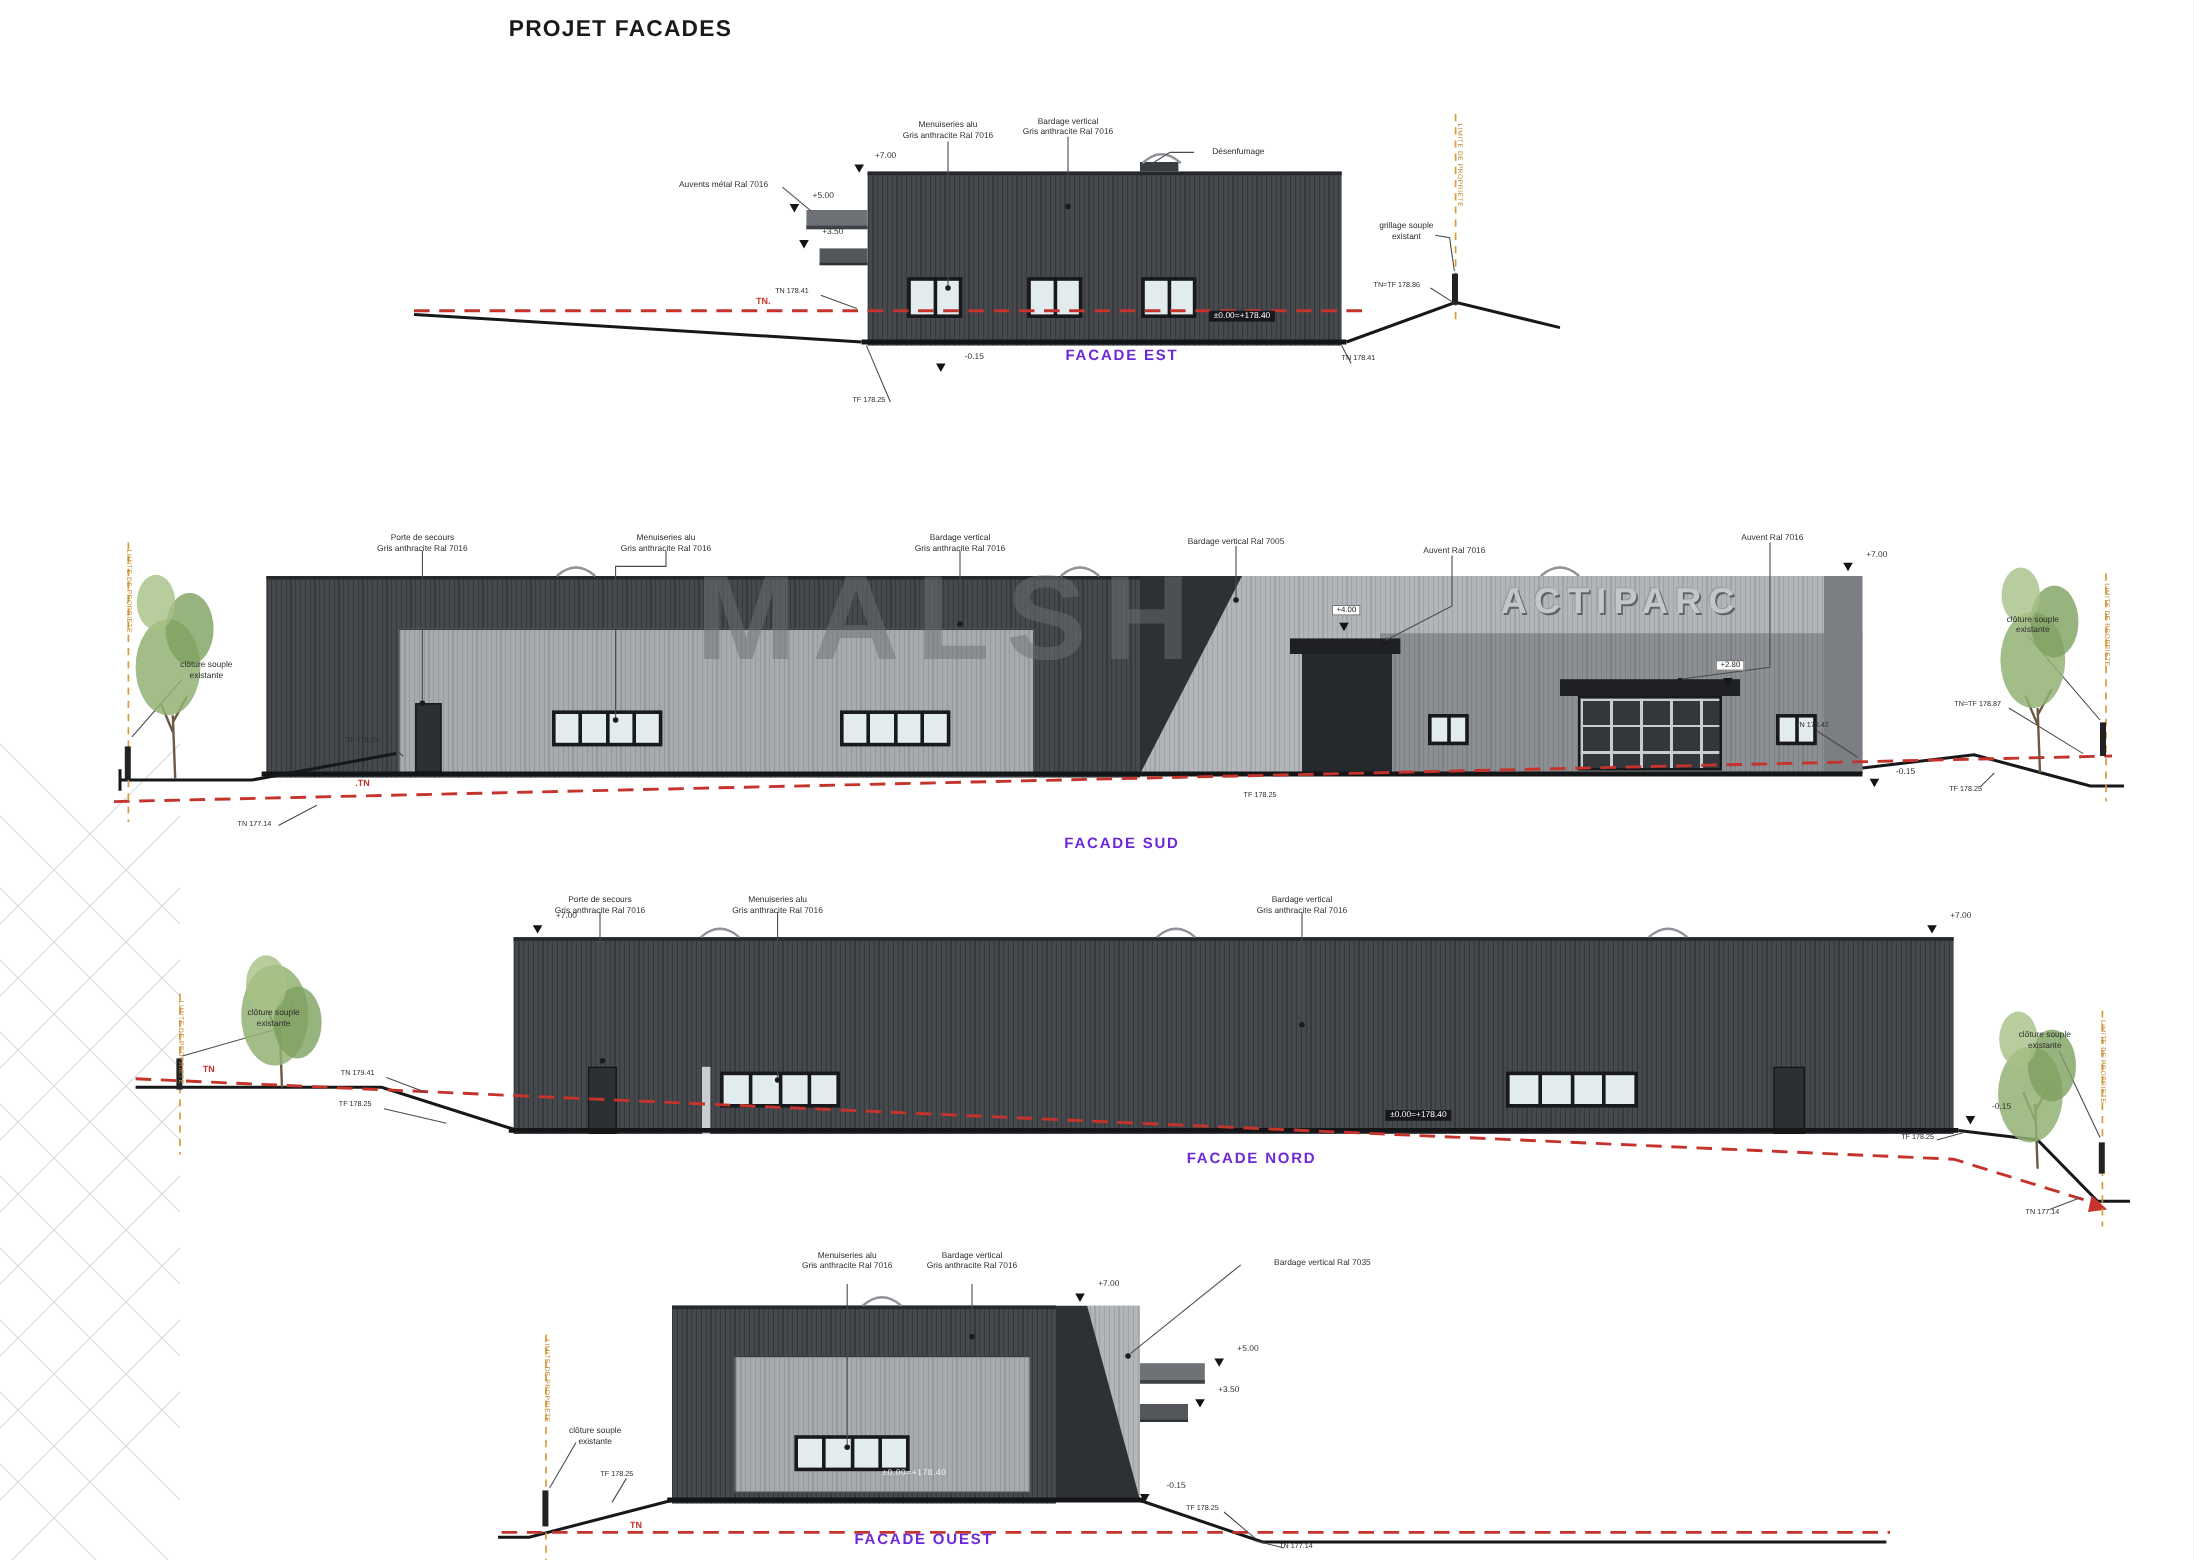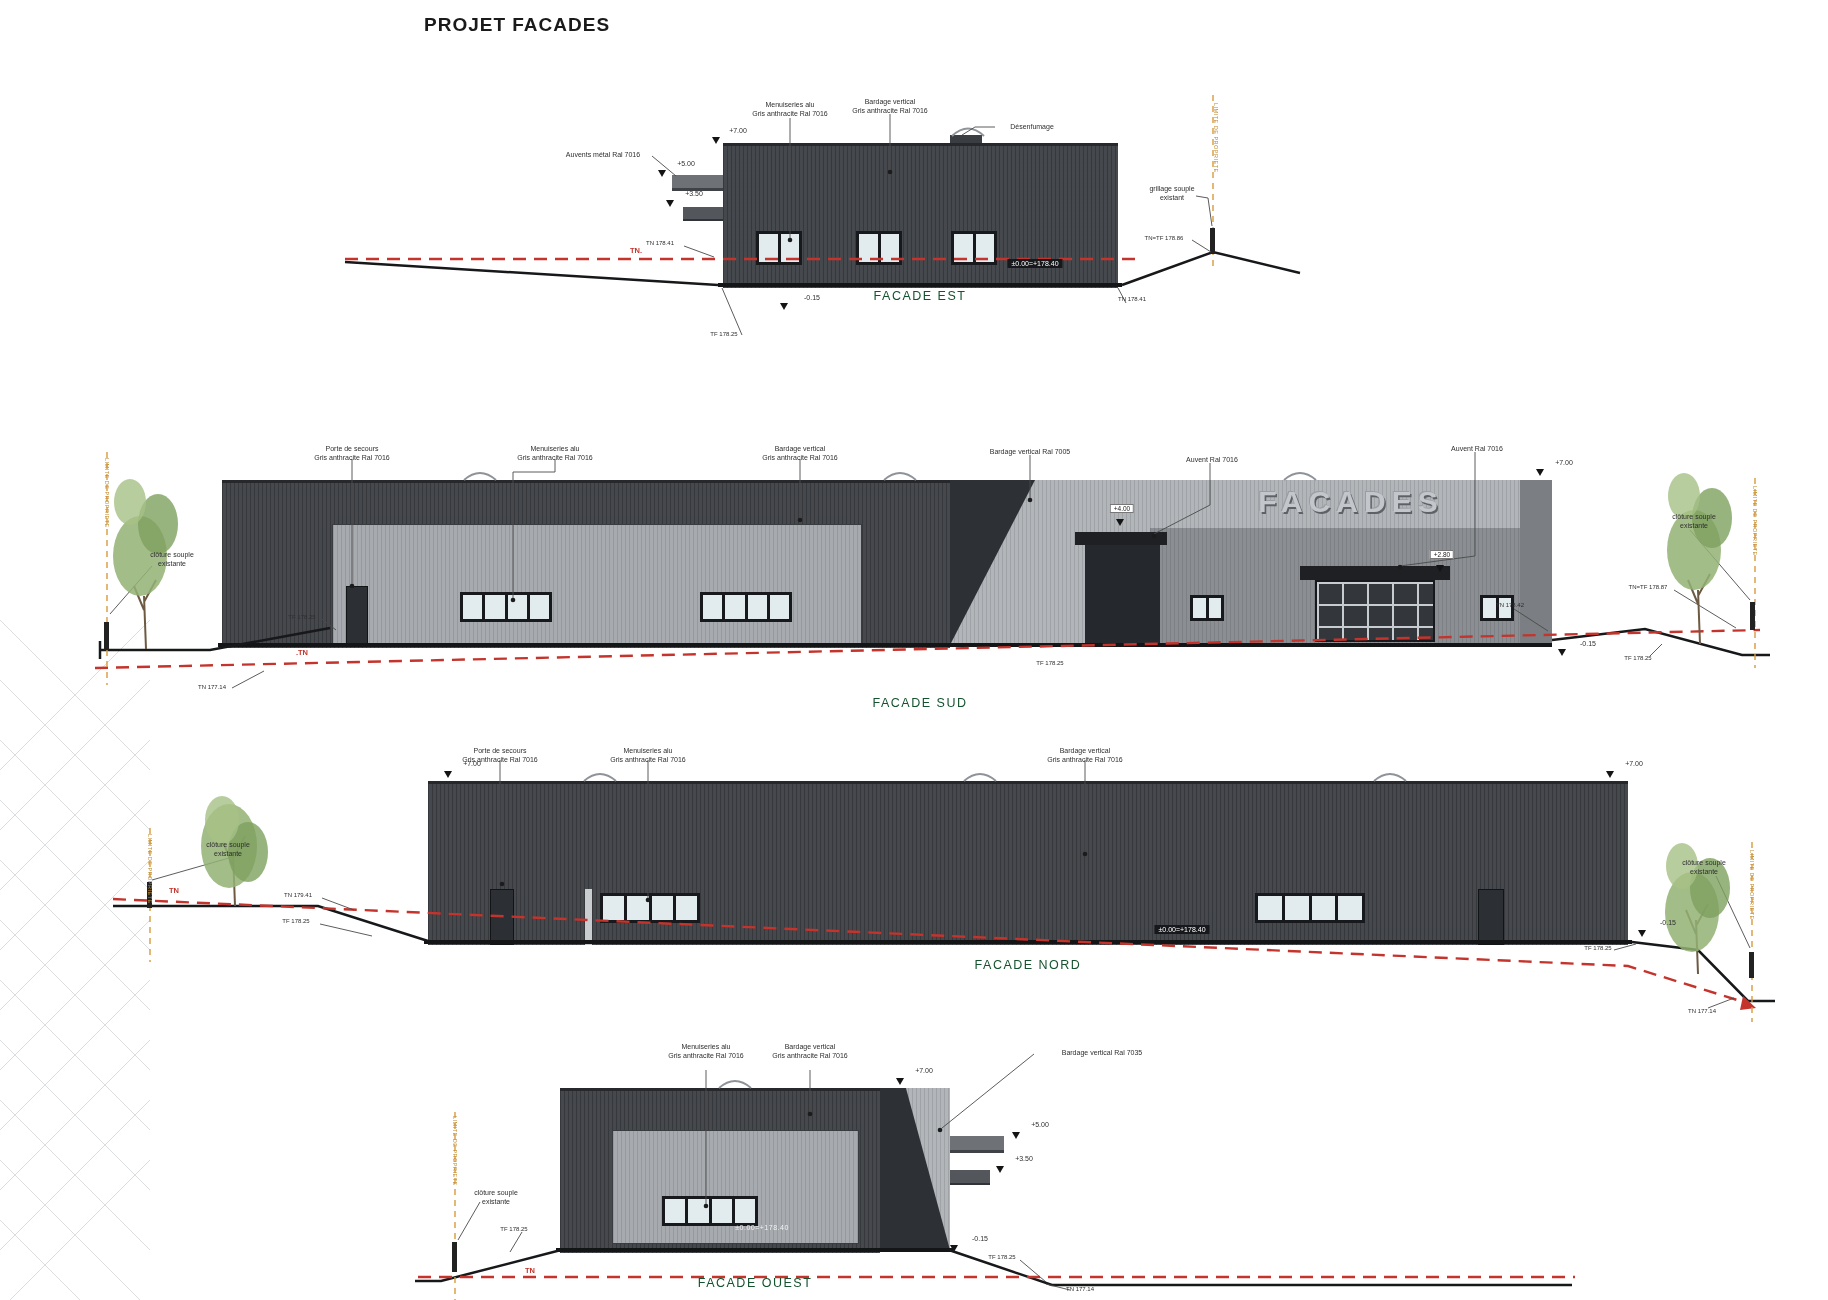--- a/index.html
+++ b/index.html
@@ -38,22 +38,22 @@
                      repeating-linear-gradient(180deg,#c7ccd0 0 2px,transparent 2px 22px);}
   .enseigne{position:absolute;text-align:center;font-size:30px;font-weight:bold;letter-spacing:6px;
     color:#c3c6ca;text-shadow:1.5px 1.5px 0 #5e6267, -1px -1px 0 #9a9ea3;}
   
   .lbl{position:absolute;transform:translateX(-50%);font-size:7px;line-height:1.3;color:#2e2e2e;
        text-align:center;white-space:nowrap;z-index:10;}
   .lbl .ln{display:block;}
   .tiny{font-size:6px;}
   .tn{position:absolute;transform:translateX(-50%);color:#c4342c;font-size:7.5px;font-weight:bold;
       z-index:10;white-space:nowrap;}
-  .cap{position:absolute;transform:translateX(-50%);font-weight:normal;font-size:12.5px;
-       letter-spacing:1.5px;color:#14532d;z-index:10;white-space:nowrap;}
+  .cap{position:absolute;transform:translateX(-50%);font-weight:bold;font-size:12.5px;
+       letter-spacing:1.5px;color:#6d28d9;z-index:10;white-space:nowrap;margin-left:15px;}
   .plbl{position:absolute;font-size:5.5px;color:#c08a2e;transform:rotate(90deg);
         transform-origin:left top;white-space:nowrap;z-index:10;letter-spacing:.5px;}
   .tri{position:absolute;width:0;height:0;border-left:4px solid transparent;
        border-right:4px solid transparent;border-top:7px solid #141414;z-index:10;}
   .bbadge{position:absolute;transform:translateX(-50%);background:#17181b;color:#fff;font-size:7px;
           padding:1px 4px;z-index:10;white-space:nowrap;}
   .wbadge{position:absolute;transform:translateX(-50%);background:#fff;color:#222;font-size:6.5px;
           border:1px solid #777;padding:0 3px;z-index:10;white-space:nowrap;}
   .wtext{position:absolute;transform:translateX(-50%);color:#f2f4f5;font-size:7px;z-index:10;
          white-space:nowrap;letter-spacing:.5px;}
@@ -61,20 +61,21 @@
       color:rgba(108,111,116,.50);z-index:8;font-family:"Liberation Sans",sans-serif;}
   svg.overlay{position:absolute;left:0;top:0;z-index:5;pointer-events:none;}
 </style>
 </head>
 <body>
 
 <div class="sheet">
 
   <div class="hdr-sub">PROJET FACADES</div>
 
+  <div class="wm">MALSH</div>
 
   <div class="bldg wall-dark" style="left:723px;top:143px;width:395px;height:142px">
     <div class="awn" style="left:-51px;top:29px;width:51px;height:13px"></div>
     <div class="awn2" style="left:-40px;top:61px;width:40px;height:12px"></div>
     <div class="chip" style="left:227px;top:-11px;width:32px;height:8px"></div>
     <div class="win" style="left:33px;top:85px;width:46px;height:34px">
         <i></i>
         <i></i>
       </div>
     <div class="win" style="left:133px;top:85px;width:46px;height:34px">
@@ -103,21 +104,21 @@
         <i></i>
       </div>
     <div class="win" style="left:478px;top:112px;width:92px;height:30px">
         <i></i>
         <i></i>
         <i></i>
         <i></i>
       </div>
     <div class="canopy" style="left:853px;top:52px;width:92px;height:13px"></div>
     <div class="quai" style="left:863px;top:65px;width:75px;height:100px"></div>
-    <div class="enseigne" style="left:928px;top:5px;width:402px">FACADES</div>
+    <div class="enseigne" style="left:928px;top:5px;width:402px">ACTIPARC</div>
     <div class="canopy" style="left:1078px;top:86px;width:150px;height:14px"></div>
     <div class="glazing" style="left:1093px;top:100px;width:120px;height:62px"></div>
     <div class="win" style="left:968px;top:115px;width:34px;height:26px">
         <i></i>
         <i></i>
       </div>
     <div class="win" style="left:1258px;top:115px;width:34px;height:26px">
         <i></i>
         <i></i>
       </div>

